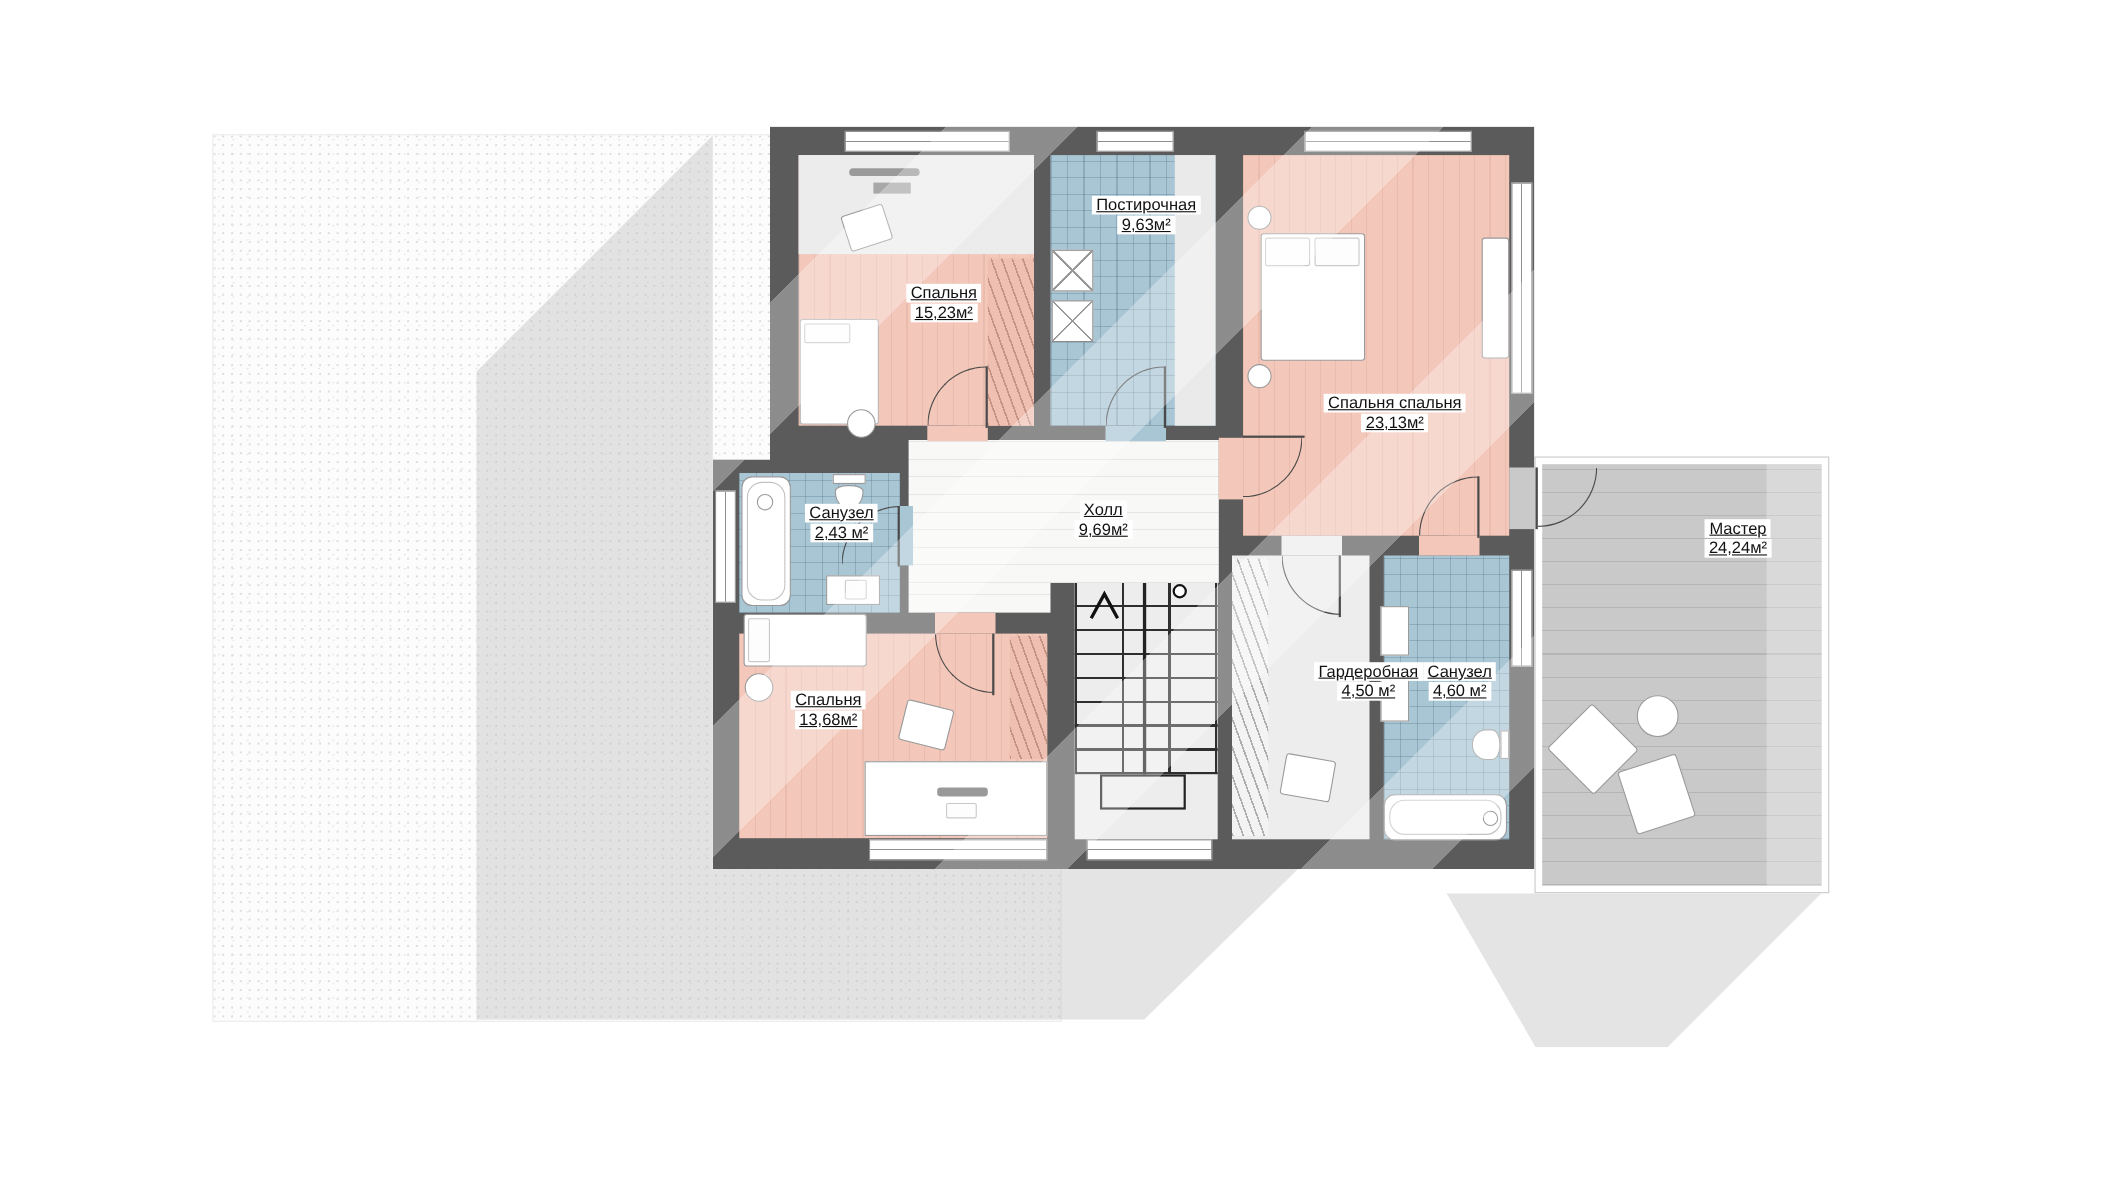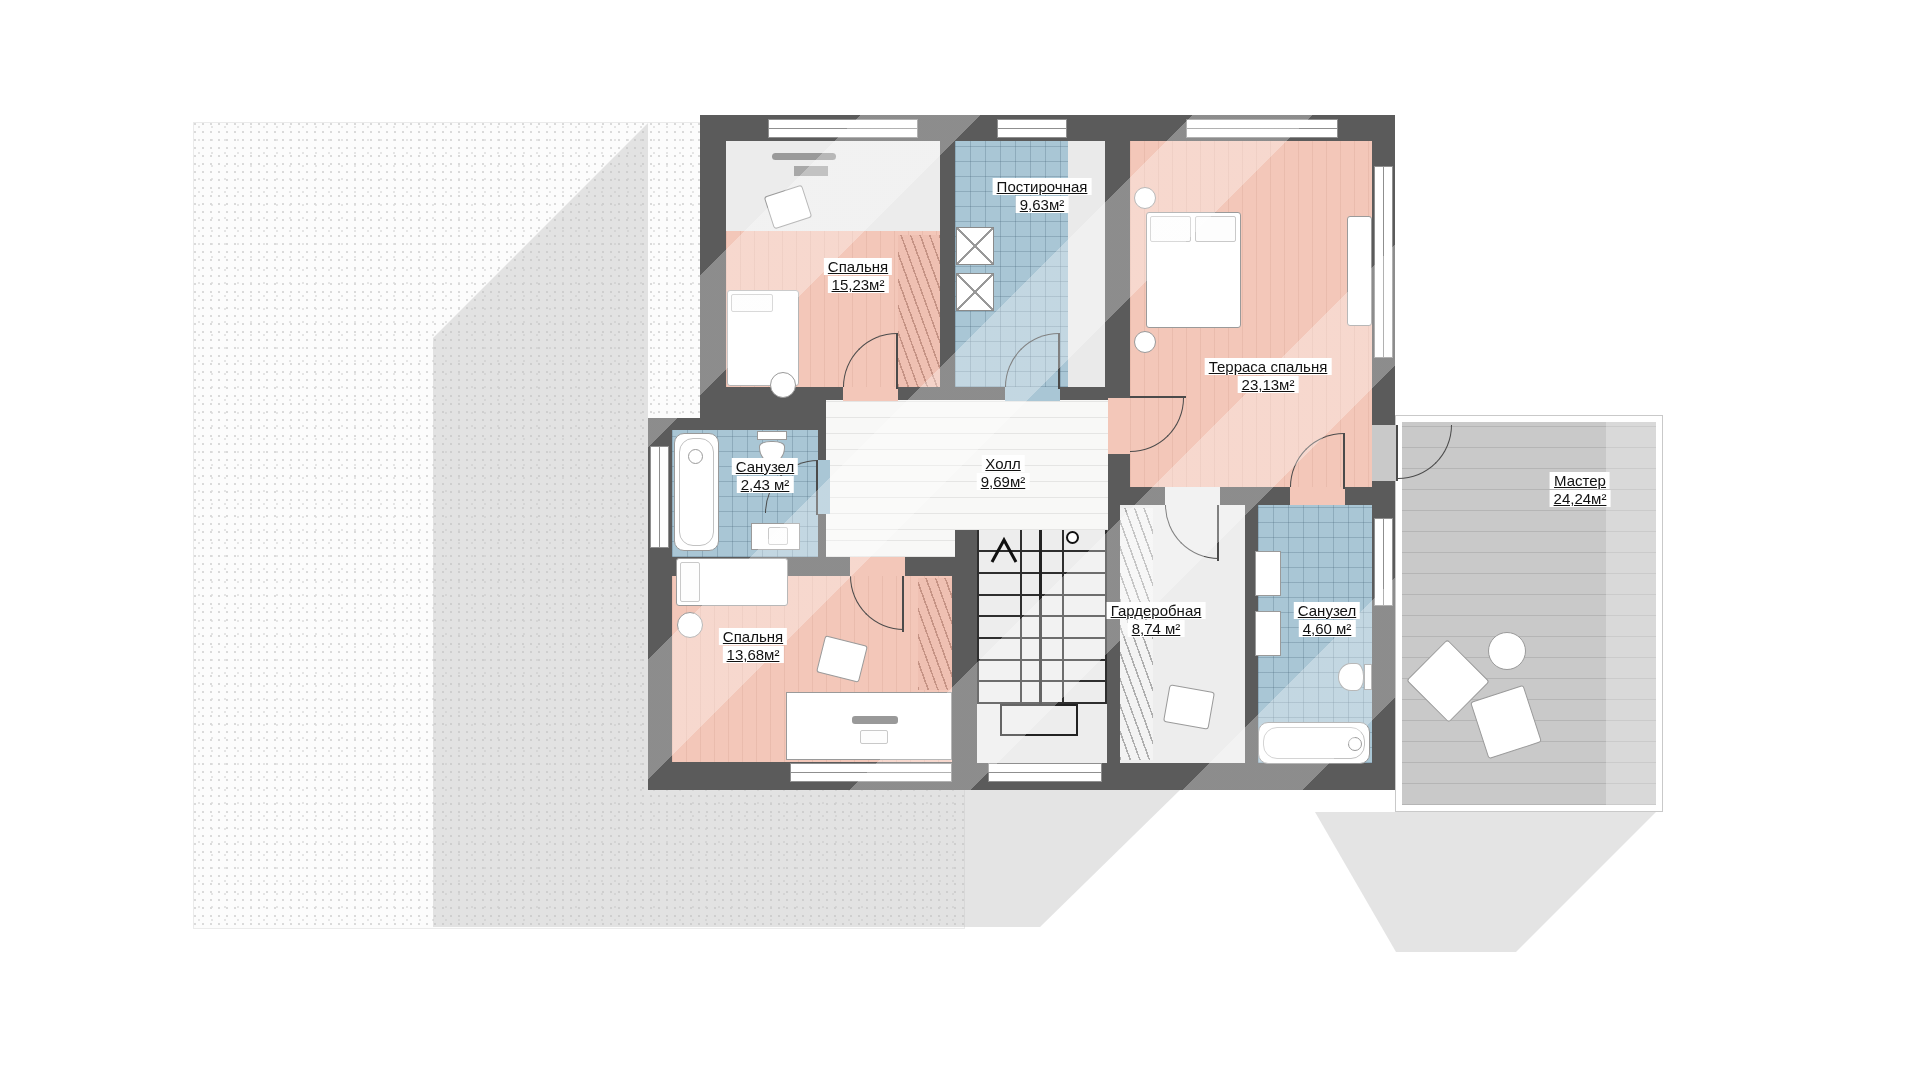--- a/index.html
+++ b/index.html
@@ -197,38 +197,38 @@
 
   <div class="room-label" style="left:1042px;top:178px;">
     <span>Постирочная</span>
     <span>9,63м²</span>
   </div>
   <div class="room-label" style="left:858px;top:258px;">
     <span>Спальня</span>
     <span>15,23м²</span>
   </div>
   <div class="room-label" style="left:1268px;top:358px;">
-    <span>Терраса спальня</span>
+    <span>Спальня спальня</span>
     <span>23,13м²</span>
   </div>
   <div class="room-label" style="left:765px;top:458px;">
     <span>Санузел</span>
     <span>2,43 м²</span>
   </div>
   <div class="room-label" style="left:1003px;top:455px;">
     <span>Холл</span>
     <span>9,69м²</span>
   </div>
   <div class="room-label" style="left:753px;top:628px;">
     <span>Спальня</span>
     <span>13,68м²</span>
   </div>
-  <div class="room-label" style="left:1156px;top:602px;">
+  <div class="room-label" style="left:1244px;top:602px;">
     <span>Гардеробная</span>
-    <span>8,74 м²</span>
+    <span>4,50 м²</span>
   </div>
   <div class="room-label" style="left:1327px;top:602px;">
     <span>Санузел</span>
     <span>4,60 м²</span>
   </div>
   <div class="room-label" style="left:1580px;top:472px;">
     <span>Мастер</span>
     <span>24,24м²</span>
   </div>
 

